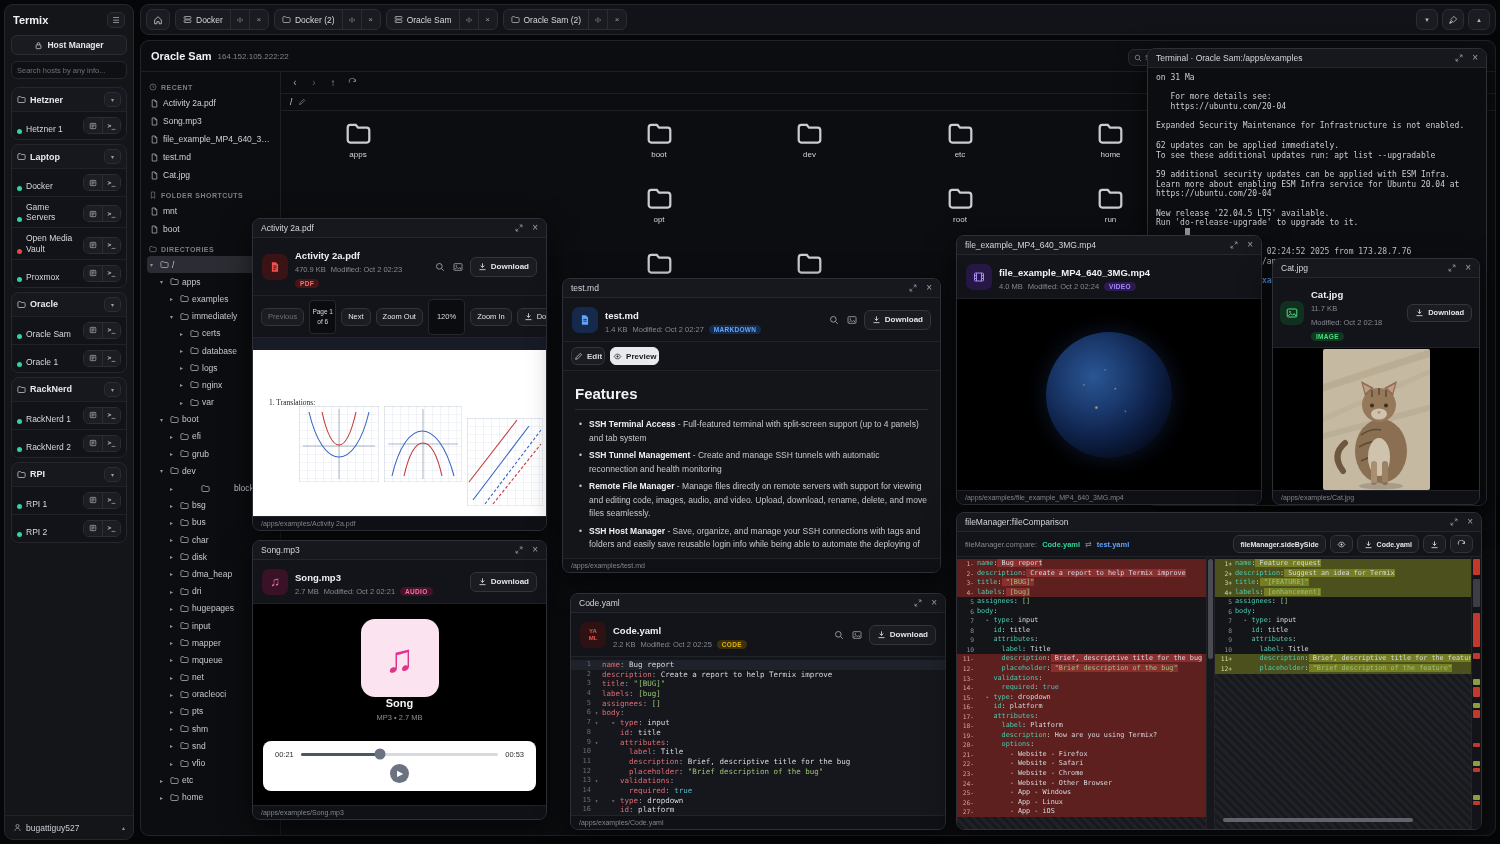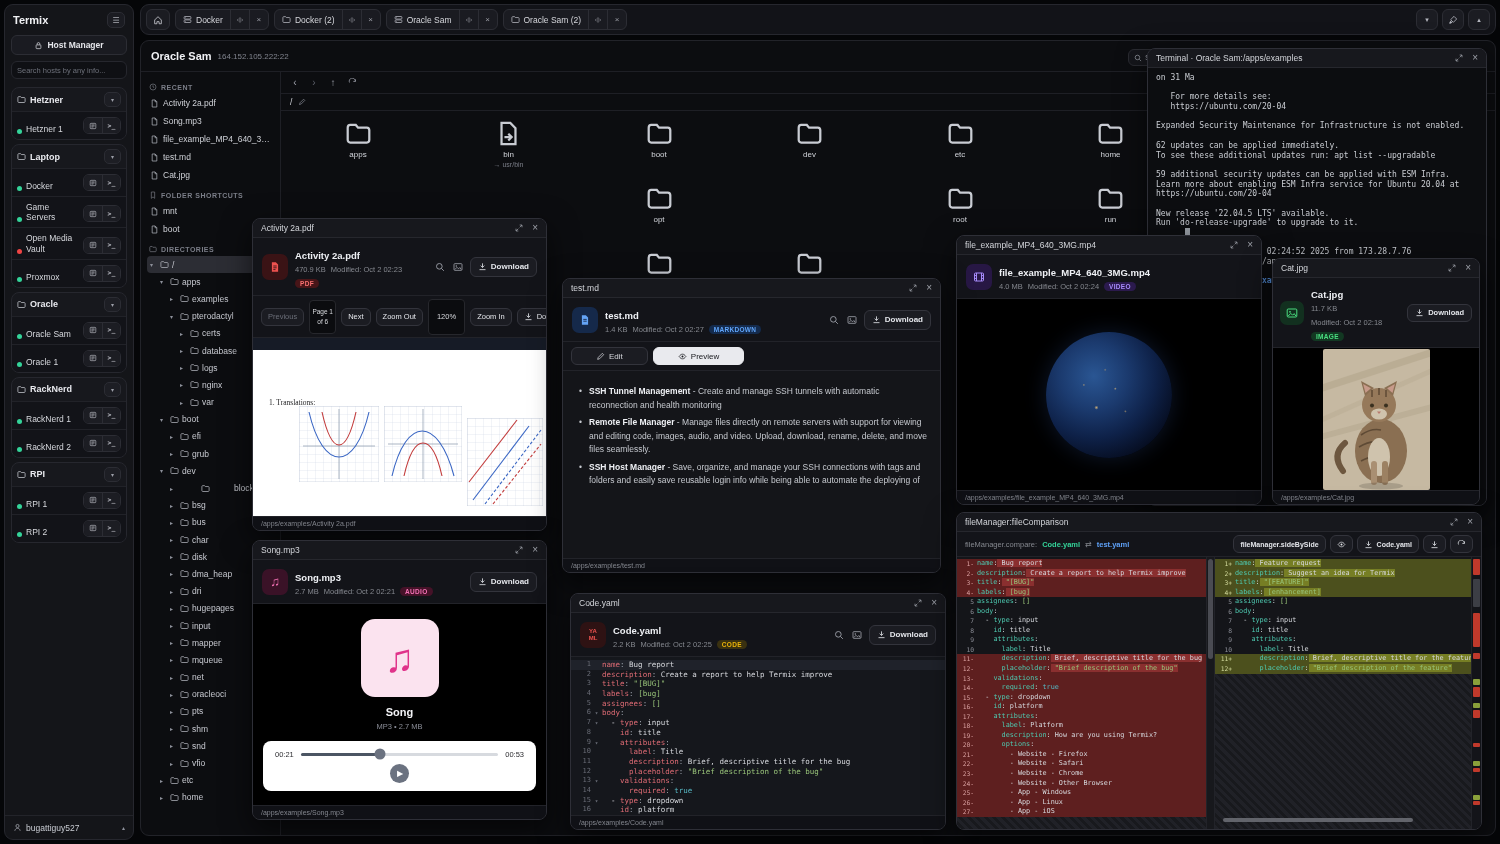--- a/index.html
+++ b/index.html
@@ -117,33 +117,33 @@
 #pdf-zoom{height:36px;background:#0b0c0f;border:1px solid #26272c;border-radius:4px;color:#d8dade;font-size:7.5px;display:flex;align-items:center;justify-content:center;padding:0 8px;flex:none}
 #pdf-page{flex:1;background:#ffffff;position:relative;overflow:hidden}
 #pdf-band{position:absolute;left:0;top:0;right:0;height:12px;background:#161b26}
 #pdf-text{position:absolute;left:16px;top:60px;font-family:"Liberation Serif",serif;font-size:7.5px;color:#1c1c1e}
 .pdf-graph{position:absolute}
 
 
 #audio-body{flex:1;background:#000;display:flex;flex-direction:column;align-items:center;position:relative}
 #audio-art{margin-top:15px;width:78px;height:78px;border-radius:14px;background:#fbe3ef;display:flex;align-items:center;justify-content:center}
 #audio-note{font-size:40px;color:#e0338a;line-height:1}
-#audio-name{margin-top:9px;font-size:11px;font-weight:bold;color:#f2f3f6}
+#audio-name{font-size:11px;font-weight:bold;color:#f2f3f6}
 #audio-fmt{margin-top:4px;font-size:7.5px;color:#8b8e98}
 #player{position:absolute;left:10px;right:10px;bottom:14px;height:50px;background:#fff;border-radius:8px;display:flex;flex-direction:column;justify-content:center;padding:0 12px;gap:5px}
 #player-row{display:flex;align-items:center;gap:7px}
 .ptime{font-size:7.5px;color:#2c2c30}
 #ptrack{flex:1;height:3px;background:#d7dadf;border-radius:2px;position:relative}
 #pfill{position:absolute;left:0;top:0;bottom:0;background:#4b5563;border-radius:2px}
 #pthumb{position:absolute;top:50%;transform:translate(-50%,-50%);width:11px;height:11px;border-radius:50%;background:#6b7280}
 #pplay{align-self:center;width:19px;height:19px;border-radius:50%;background:#6b7280;color:#fff;font-size:8px;display:flex;align-items:center;justify-content:center;padding-left:1px}
 
 
 #md-tabs{flex:none;display:flex;gap:5px;padding:5px 8px;border-bottom:1px solid #222329}
-.mtab{display:inline-flex;align-items:center;gap:4px;height:18px;padding:0 24px;border-radius:6px;font-size:8px;font-weight:normal}
+.mtab{display:inline-flex;align-items:center;gap:4px;height:18px;padding:0 2px;border-radius:6px;font-size:8px;font-weight:bold}
 .mtab .ic-wrap{font-size:9px}
 .mtab.edit{background:#1b1c22;border:1px solid #33343c;color:#d5d7dc}
 .mtab.preview{background:#e9eaee;border:1px solid #e9eaee;color:#17181c}
 #md-body{flex:1;background:#141519;padding:14px 12px 0;overflow:hidden}
 #md-h1{font-size:15px;font-weight:bold;color:#f2f3f6;padding-bottom:7px;border-bottom:1px solid #2c2d34;margin-bottom:8px}
 #md-list{list-style:none;padding-left:4px}
 #md-list li{font-size:8.5px;line-height:13.5px;color:#c6c9cf;margin-bottom:4px;padding-left:10px;position:relative}
 #md-list li::before{content:"•";position:absolute;left:0;color:#c6c9cf}
 #md-list b{color:#eef0f4}
 
@@ -686,21 +686,21 @@
               </span>
               <span class="tname">examples</span>
             </div>
             <div class="trow" style="padding-left: 23px;">
               <span class="tchev">▾</span>
               <span class="tfold">
                 <svg class="ic" viewBox="0 0 12 12">
                   <path d="M1.2 3.4c0-.7.5-1.2 1.1-1.2h2.5l1 1.2h3.9c.6 0 1.1.5 1.1 1.2v4.2c0 .7-.5 1.2-1.1 1.2H2.3c-.6 0-1.1-.5-1.1-1.2z" fill="none" stroke="currentColor"></path>
                 </svg>
               </span>
-              <span class="tname">pterodactyl</span>
+              <span class="tname">immediately</span>
             </div>
             <div class="trow" style="padding-left: 33px;">
               <span class="tchev">▸</span>
               <span class="tfold">
                 <svg class="ic" viewBox="0 0 12 12">
                   <path d="M1.2 3.4c0-.7.5-1.2 1.1-1.2h2.5l1 1.2h3.9c.6 0 1.1.5 1.1 1.2v4.2c0 .7-.5 1.2-1.1 1.2H2.3c-.6 0-1.1-.5-1.1-1.2z" fill="none" stroke="currentColor"></path>
                 </svg>
               </span>
               <span class="tname">certs</span>
             </div>
@@ -970,30 +970,20 @@
             </span>
         </div>
         <div id="grid">
             <div class="gcell" style="left: 2px; top: 9px;">
               <span class="gic2">
                 <svg class="ic" viewBox="0 0 12 12">
                   <path d="M1.2 3.4c0-.7.5-1.2 1.1-1.2h2.5l1 1.2h3.9c.6 0 1.1.5 1.1 1.2v4.2c0 .7-.5 1.2-1.1 1.2H2.3c-.6 0-1.1-.5-1.1-1.2z" fill="none" stroke="currentColor"></path>
                 </svg>
               </span>
               <div class="glabel">apps</div>
-            </div>
-            <div class="gcell" style="left: 152.5px; top: 9px;">
-              <span class="gic2">
-                <svg class="ic" viewBox="0 0 12 12">
-                  <path d="M2.9 1.3h3.9l2.3 2.3v7.1H2.9z" fill="none" stroke="currentColor"></path>
-                  <path d="M4.2 7.6h3.2M5.9 6.1l1.5 1.5-1.5 1.5" fill="none" stroke="currentColor"></path>
-                </svg>
-              </span>
-              <div class="glabel">bin</div>
-              <div class="gsub">→ usr/bin</div>
             </div>
             <div class="gcell" style="left: 303px; top: 9px;">
               <span class="gic2">
                 <svg class="ic" viewBox="0 0 12 12">
                   <path d="M1.2 3.4c0-.7.5-1.2 1.1-1.2h2.5l1 1.2h3.9c.6 0 1.1.5 1.1 1.2v4.2c0 .7-.5 1.2-1.1 1.2H2.3c-.6 0-1.1-.5-1.1-1.2z" fill="none" stroke="currentColor"></path>
                 </svg>
               </span>
               <div class="glabel">boot</div>
             </div>
             <div class="gcell" style="left: 453.5px; top: 9px;">
@@ -1443,21 +1433,23 @@
           <span class="ic-wrap">
             <svg class="ic" viewBox="0 0 12 12">
               <path d="M1.5 6C3 3.8 4.4 2.9 6 2.9S9 3.8 10.5 6C9 8.2 7.6 9.1 6 9.1S3 8.2 1.5 6z" fill="none" stroke="currentColor"></path>
               <circle cx="6" cy="6" r="1.3" fill="currentColor"></circle>
             </svg>
           </span>
           <span>Preview</span>
         </span>
     </div>
     <div id="md-body">
+      <div id="md-h1">Features</div>
       <ul id="md-list">
+          <li><b>SSH Terminal Access</b> - Full-featured terminal with split-screen support (up to 4 panels) and tab system</li>
           <li><b>SSH Tunnel Management</b> - Create and manage SSH tunnels with automatic reconnection and health monitoring</li>
           <li><b>Remote File Manager</b> - Manage files directly on remote servers with support for viewing and editing code, images, audio, and video. Upload, download, rename, delete, and move files seamlessly.</li>
           <li><b>SSH Host Manager</b> - Save, organize, and manage your SSH connections with tags and folders and easily save reusable login info while being able to automate the deploying of</li>
         </ul>
     </div>
     <div class="wfoot">/apps/examples/test.md</div>
   </section>
 
   <section class="win" id="win-code" style="left:570px;top:593px;width:376px;height:237px;z-index:80">
     <div class="wtitle">

